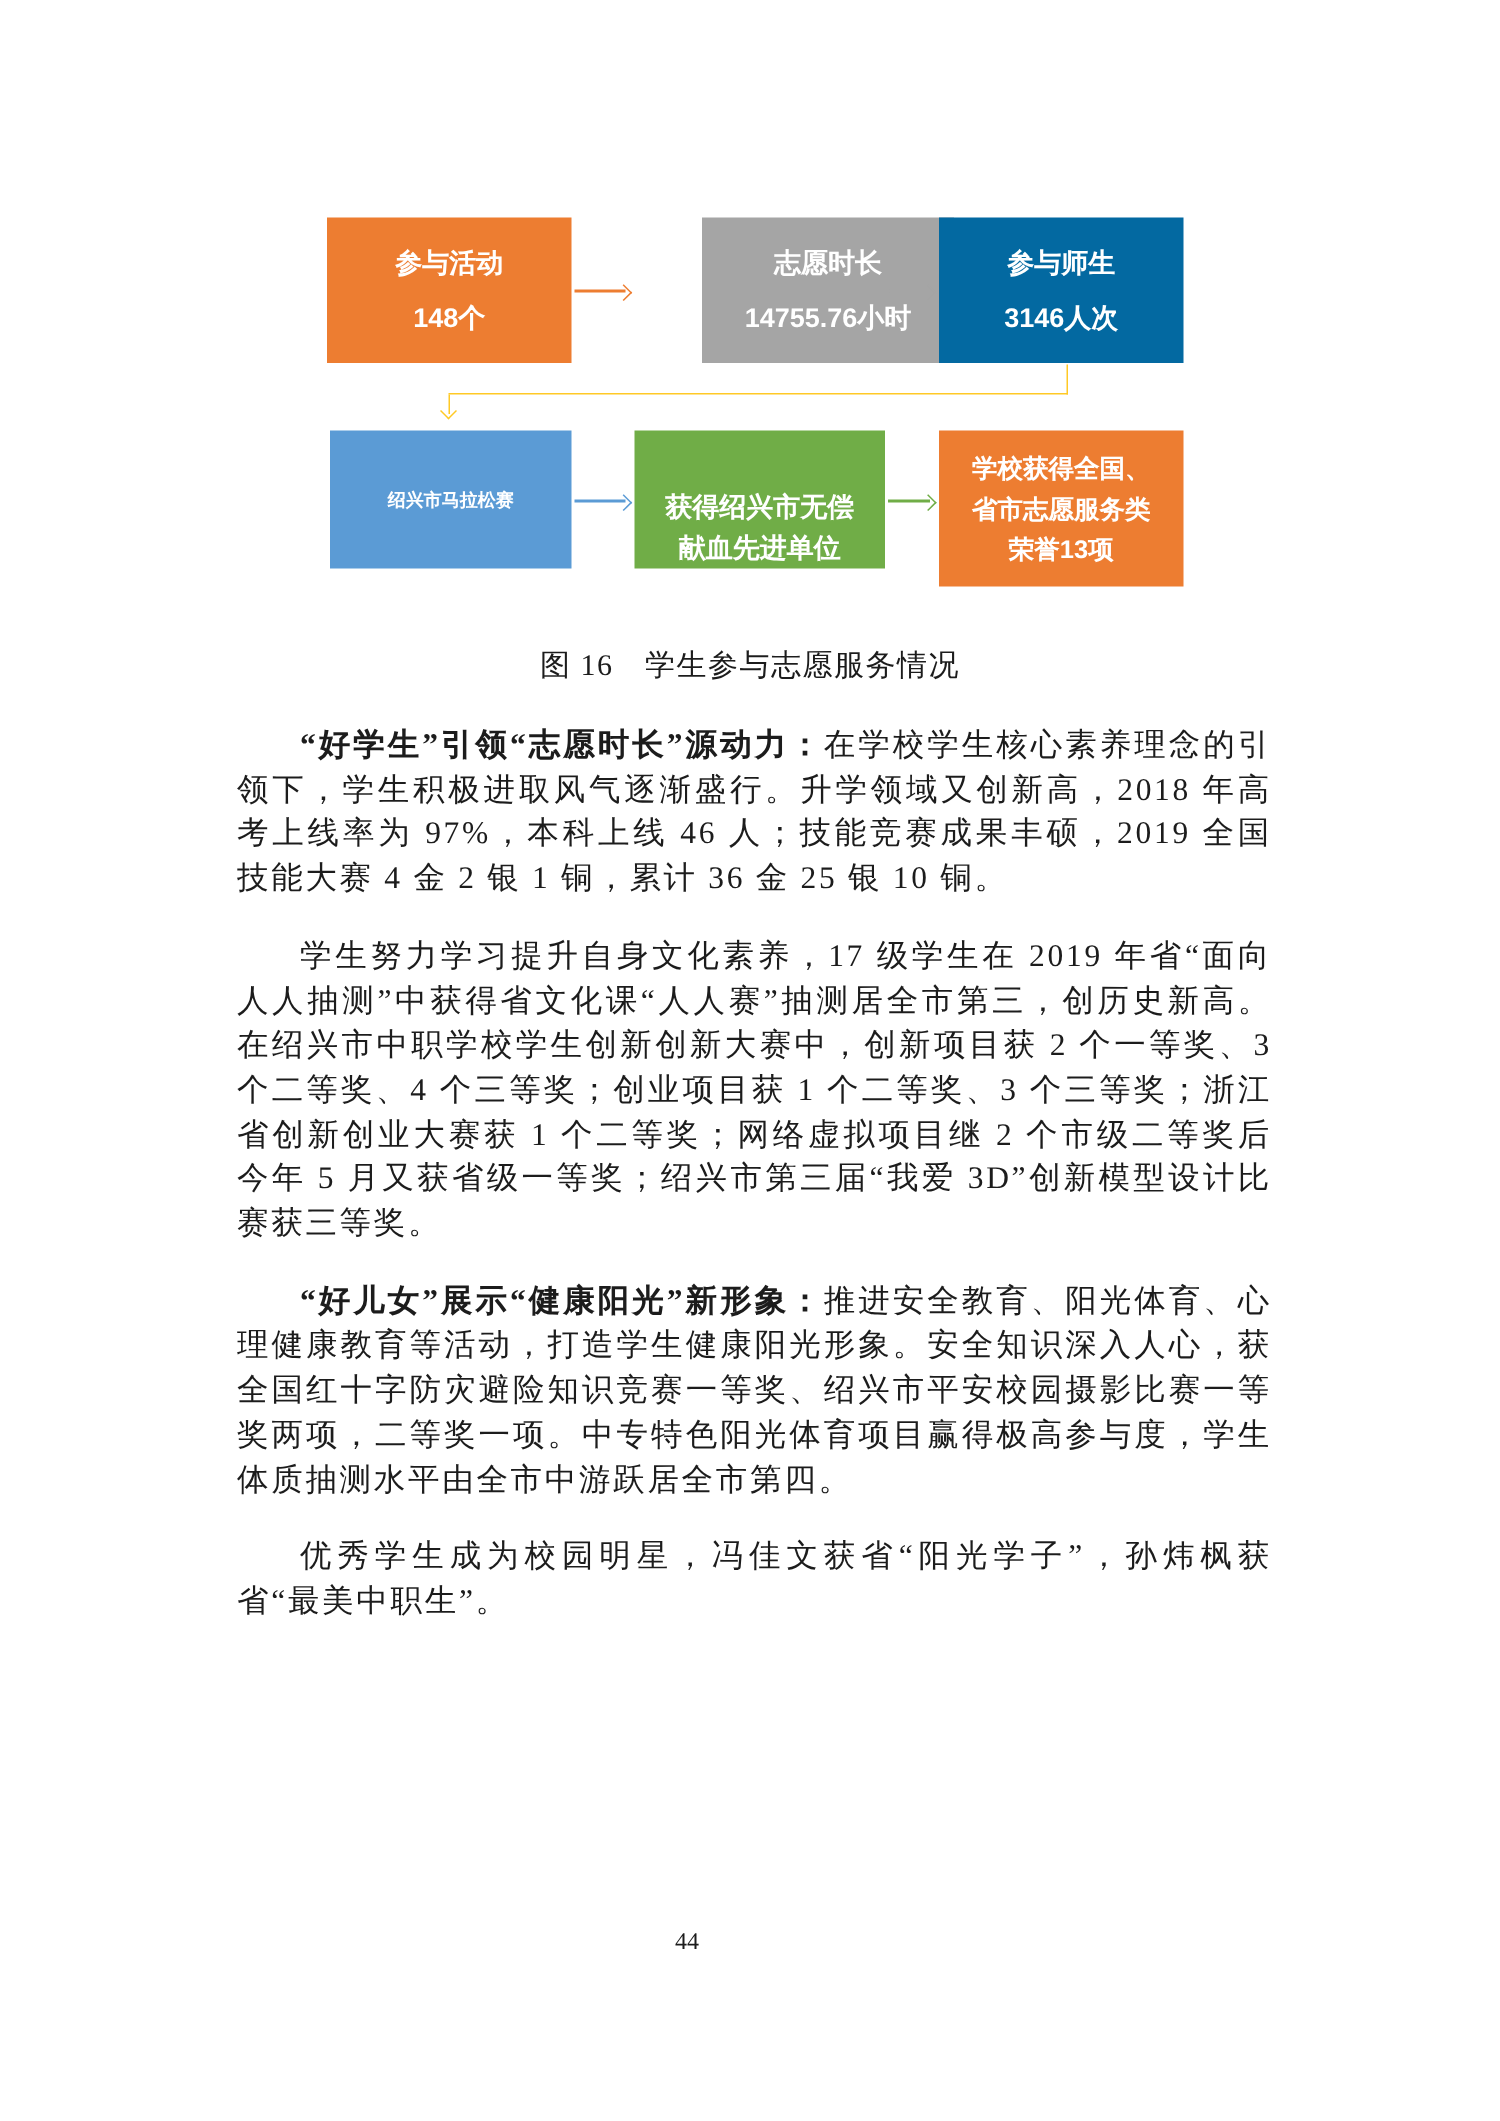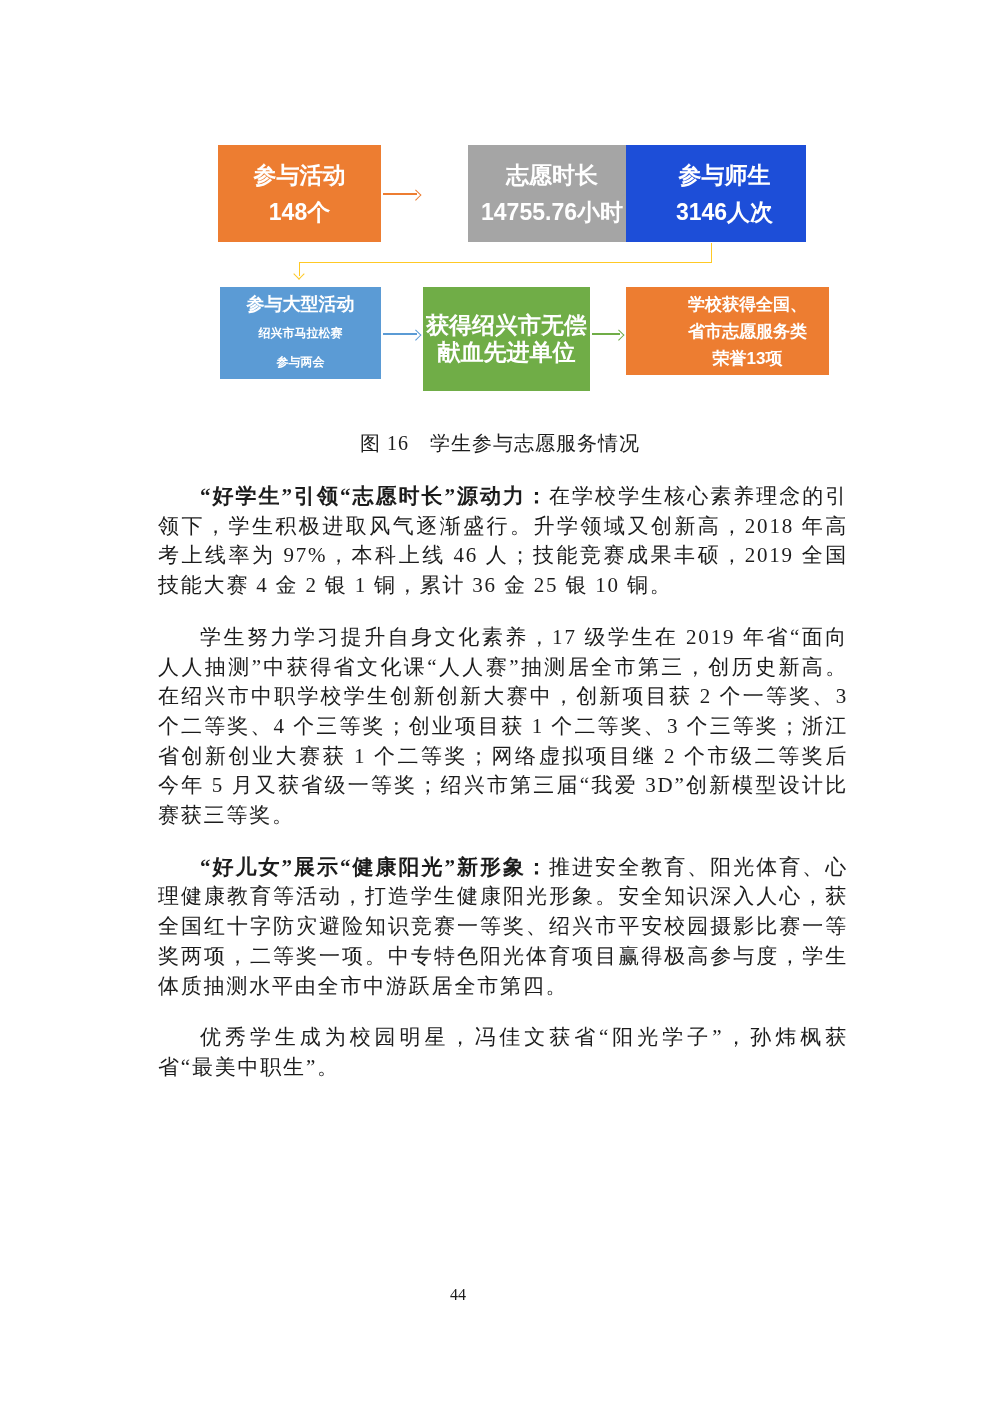--- a/index.html
+++ b/index.html
@@ -7,23 +7,23 @@
         font-family:"Liberation Serif","DejaVu Serif",serif;color:#1c1c1c;}
 
   
   .flowchart{position:absolute;left:0;top:0;width:1000px;height:410px;}
   .fbox{position:absolute;display:flex;flex-direction:column;align-items:center;justify-content:center;
         color:#fff;font-family:"Liberation Sans","DejaVu Sans",sans-serif;font-weight:600;text-align:center;}
   .b1{left:218px;top:145px;width:163px;height:97px;}
   .b2{left:423px;top:145px;width:168px;height:97px;}
   .b3{left:626px;top:145px;width:163px;height:97px;}
   .b4{left:220px;top:287px;width:161px;height:92px;}
-  .b5{left:423px;top:287px;width:167px;height:104px;}
-  .b6{left:626px;top:287px;width:163px;height:88px;padding-left:40px;}
-  .fline{font-size:23px;line-height:30px;white-space:nowrap;}
+  .b5{left:423px;top:287px;width:167px;height:92px;justify-content:flex-end;}
+  .b6{left:626px;top:287px;width:163px;height:104px;}
+  .fline{font-size:18px;line-height:30px;white-space:nowrap;}
   .b1 .fline,.b2 .fline,.b3 .fline{line-height:37px;}
   .b4 .fline{font-size:12px;line-height:29px;}
   .b4 .fline.first{font-size:18px;}
   .b5 .fline{line-height:27px;}
   .b6 .fline{font-size:17px;line-height:27px;}
 
   .harrow{position:absolute;height:12px;}
   .a1{left:383px;top:188px;width:38px;}
   .a2{left:593px;top:188px;width:31px;}
   .a3{left:383px;top:328px;width:38px;}
@@ -60,26 +60,26 @@
     <div class="fbox b1" style="background: rgb(237, 125, 49);">
       <div class="fline">参与活动</div>
       <div class="fline">148个</div>
     </div>
 
     <div class="fbox b2" style="background: rgb(165, 165, 165); margin-left: 45px;">
       <div class="fline">志愿时长</div>
       <div class="fline">14755.76小时</div>
     </div>
 
-    <div class="fbox b3" style="background: #1d4ed8; padding-left: 17px;">
+    <div class="fbox b3" style="background: #0369a1;">
       <div class="fline">参与师生</div>
       <div class="fline">3146人次</div>
     </div>
 
-    <div class="fbox b4" style="background: rgb(91, 155, 213);">
+    <div class="fbox b4" style="background: rgb(91, 155, 213); gap: 28px;">
       <div class="fline first">参与大型活动</div>
       <div class="fline">绍兴市马拉松赛</div>
       <div class="fline">参与两会</div>
     </div>
 
     <div class="fbox b5" style="background: rgb(112, 173, 71);">
       <div class="fline">获得绍兴市无偿</div>
       <div class="fline">献血先进单位</div>
     </div>
 

